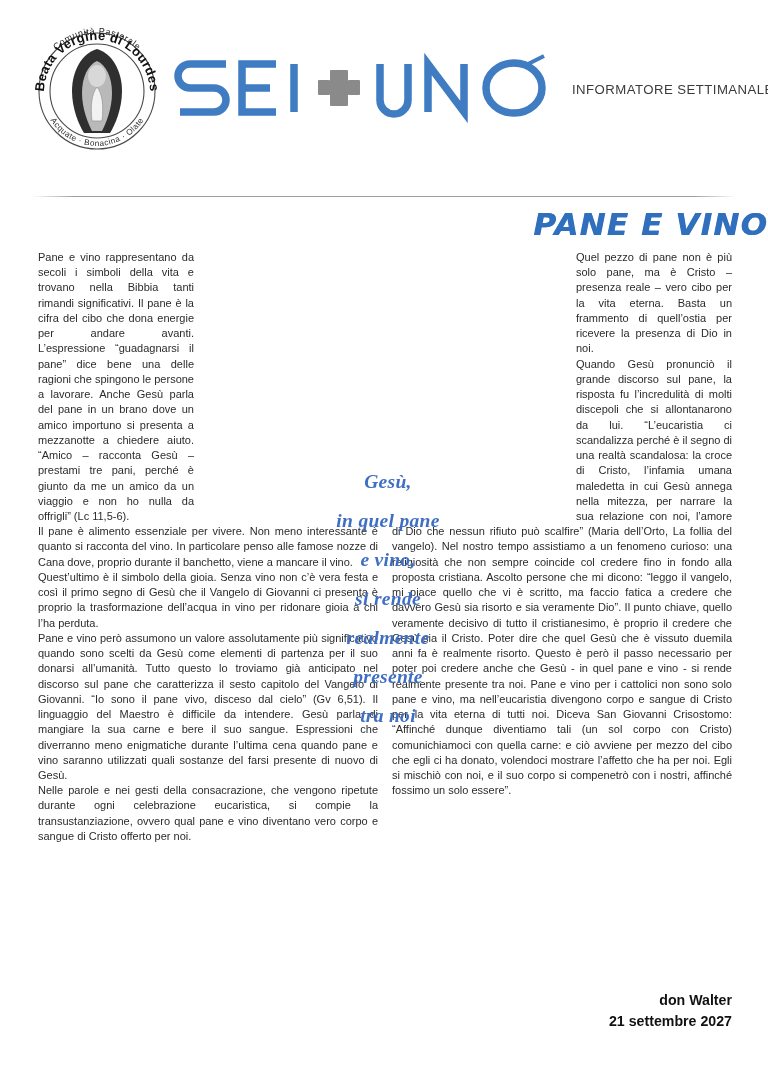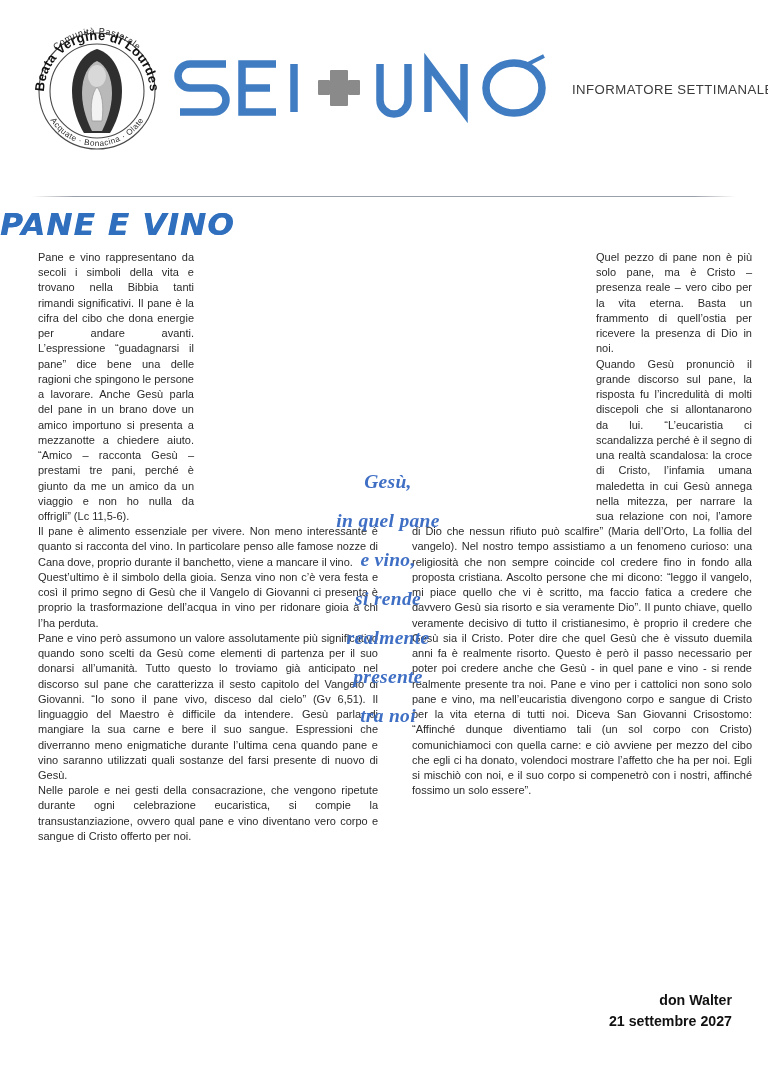--- a/index.html
+++ b/index.html
@@ -66,49 +66,50 @@
     position:absolute;
     left:32px;right:32px;top:196px;
     height:1px;
     background:linear-gradient(to right,#ffffff 0%,#9aa0a8 6%,#9aa0a8 94%,#ffffff 100%);
   }
 
   
   .art-title{
     position:absolute;
     left:0;right:0;top:206px;
-    text-align:left;
+    text-align:right;
     font-family:"DejaVu Sans", sans-serif;
     font-weight:bold;
     font-style:italic;
     font-size:31px;
     letter-spacing:1.2px;
     color:#2f6fbd;
     text-shadow:0.5px 0 0 #2f6fbd;
+    padding-left:24px;
   }
 
   
   .cols{
     position:absolute;
     left:38px;top:250px;
     width:694px;
     height:790px;
   }
   .col{
     position:absolute;
     top:0;
     width:340px;
     font-size:11px;
     line-height:1.385;
     text-align:justify;
     color:#2b2b2b;
     hyphens:none;
   }
   .col.left{left:0;}
-  .col.right{left:374px;}
+  .col.right{left:354px;}
 
   .col p{margin:0;}
 
   
   .cut-right{
     float:right;
     width:92px;
     height:268px;
     shape-outside:inset(0);
   }

